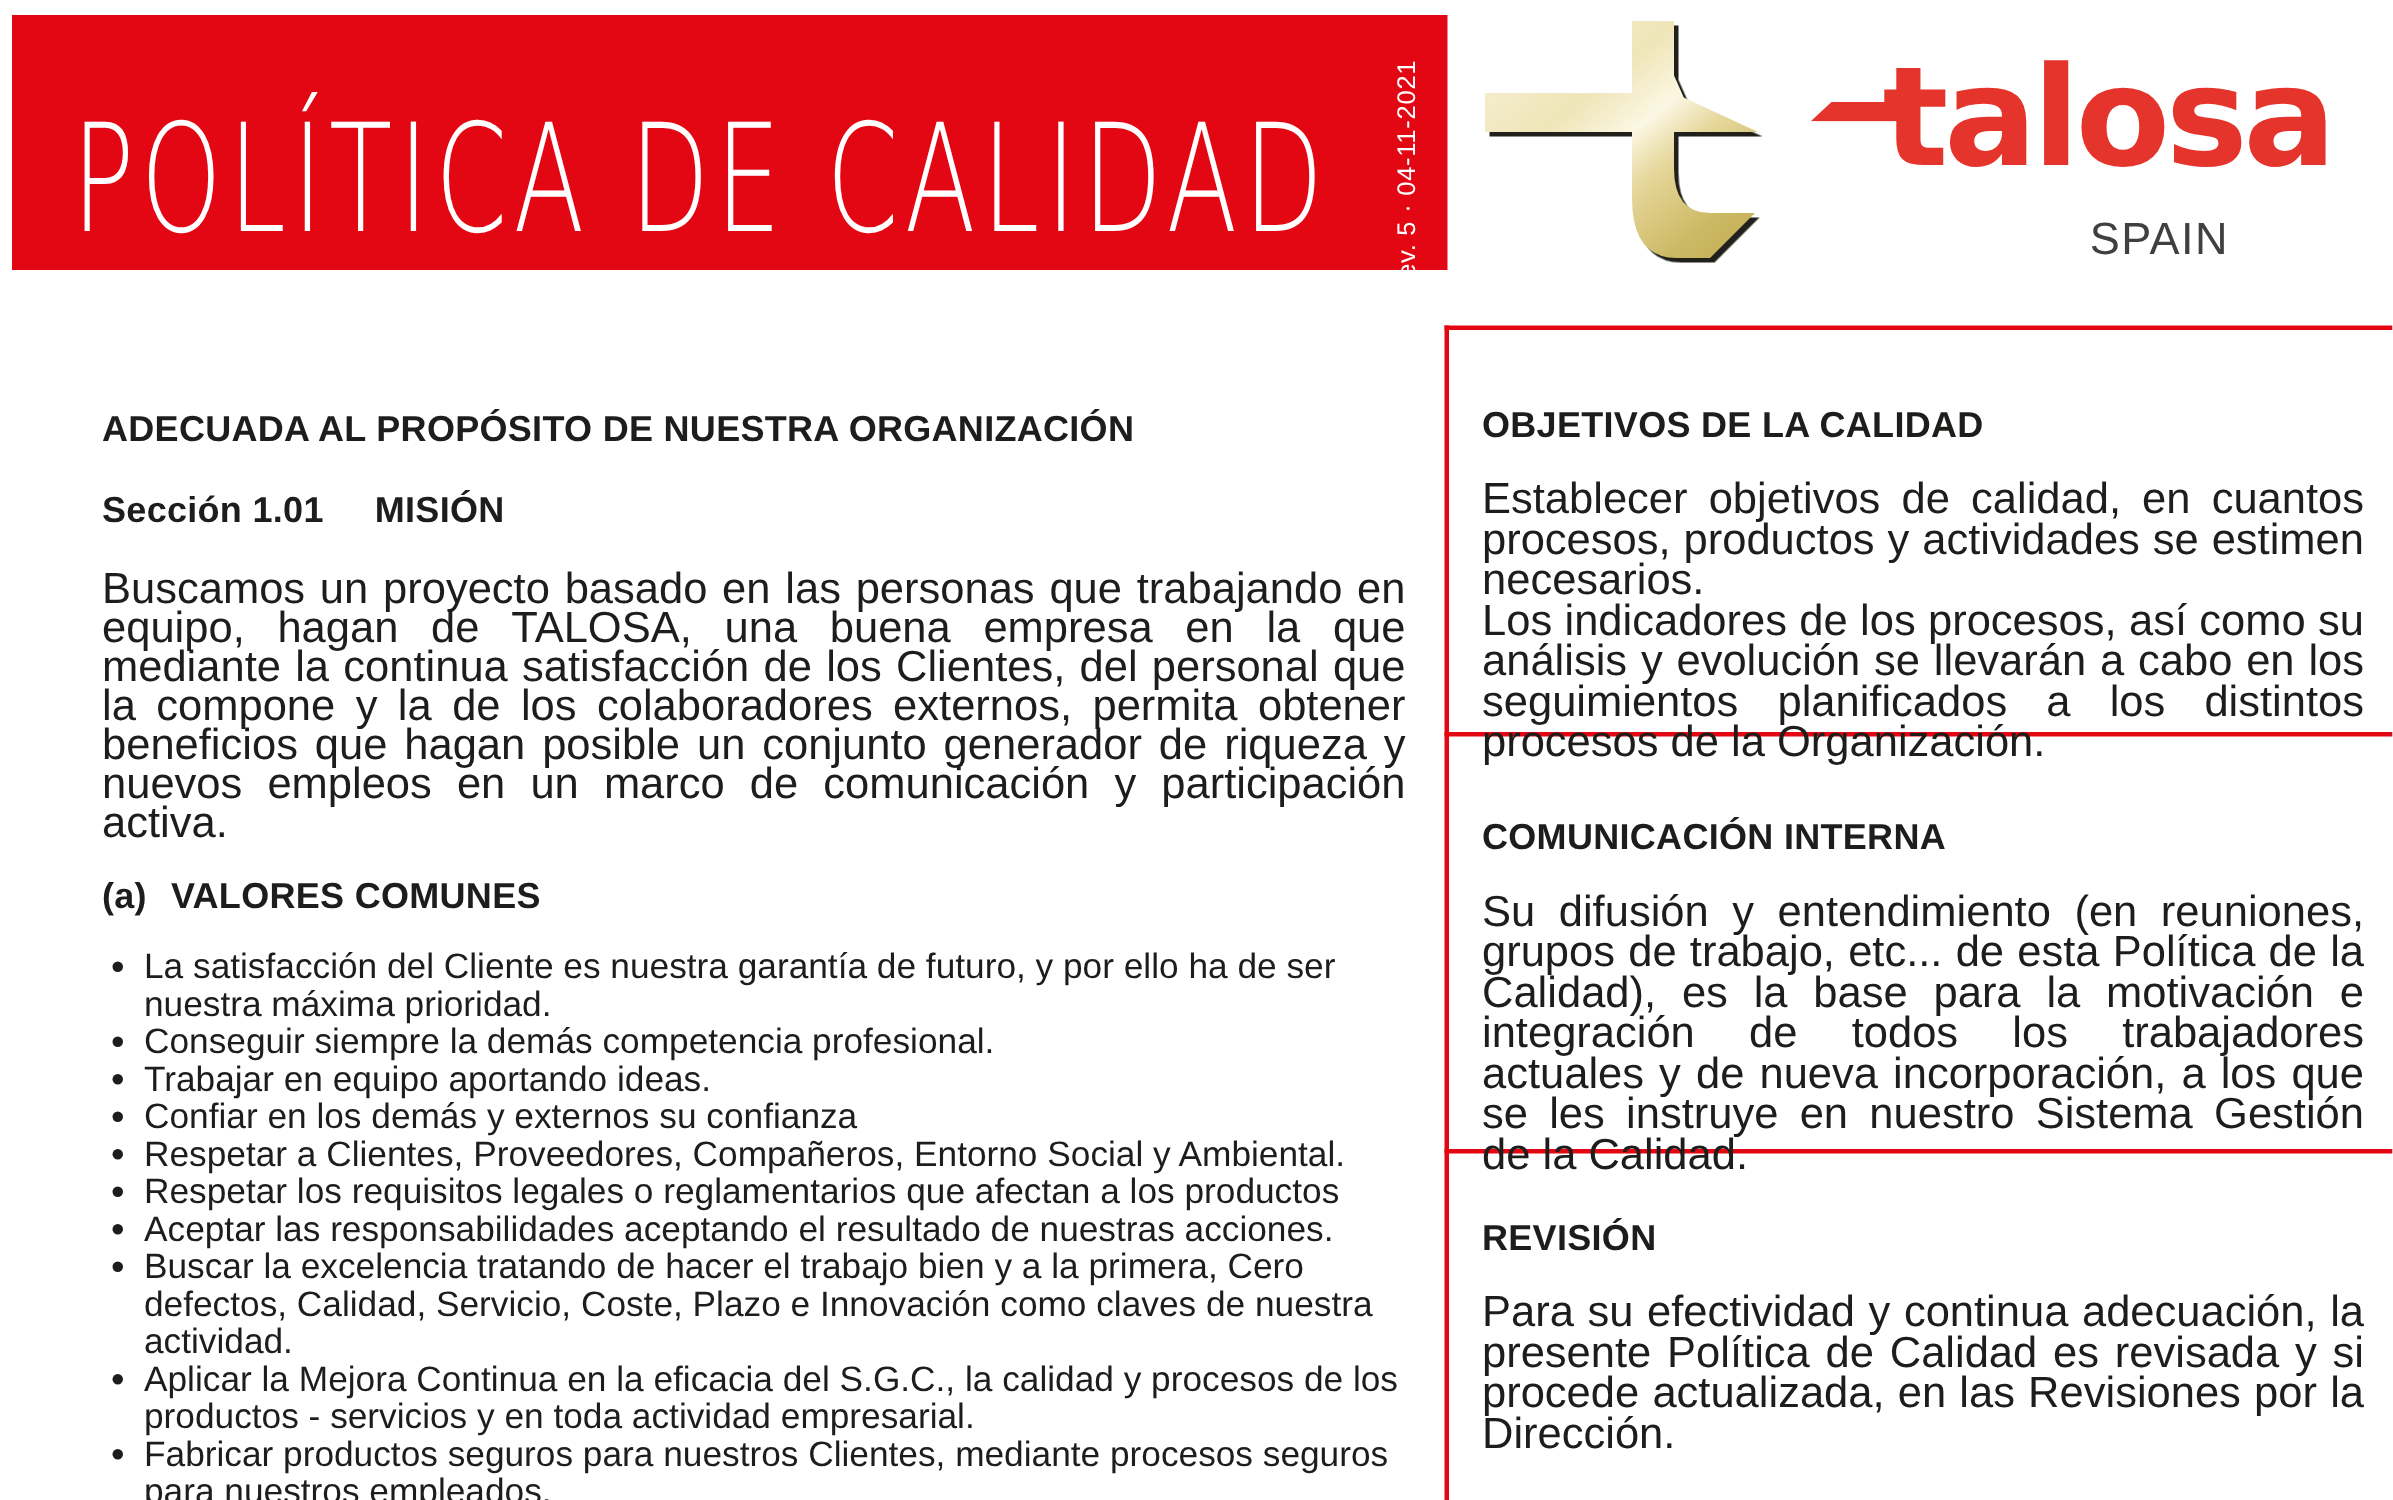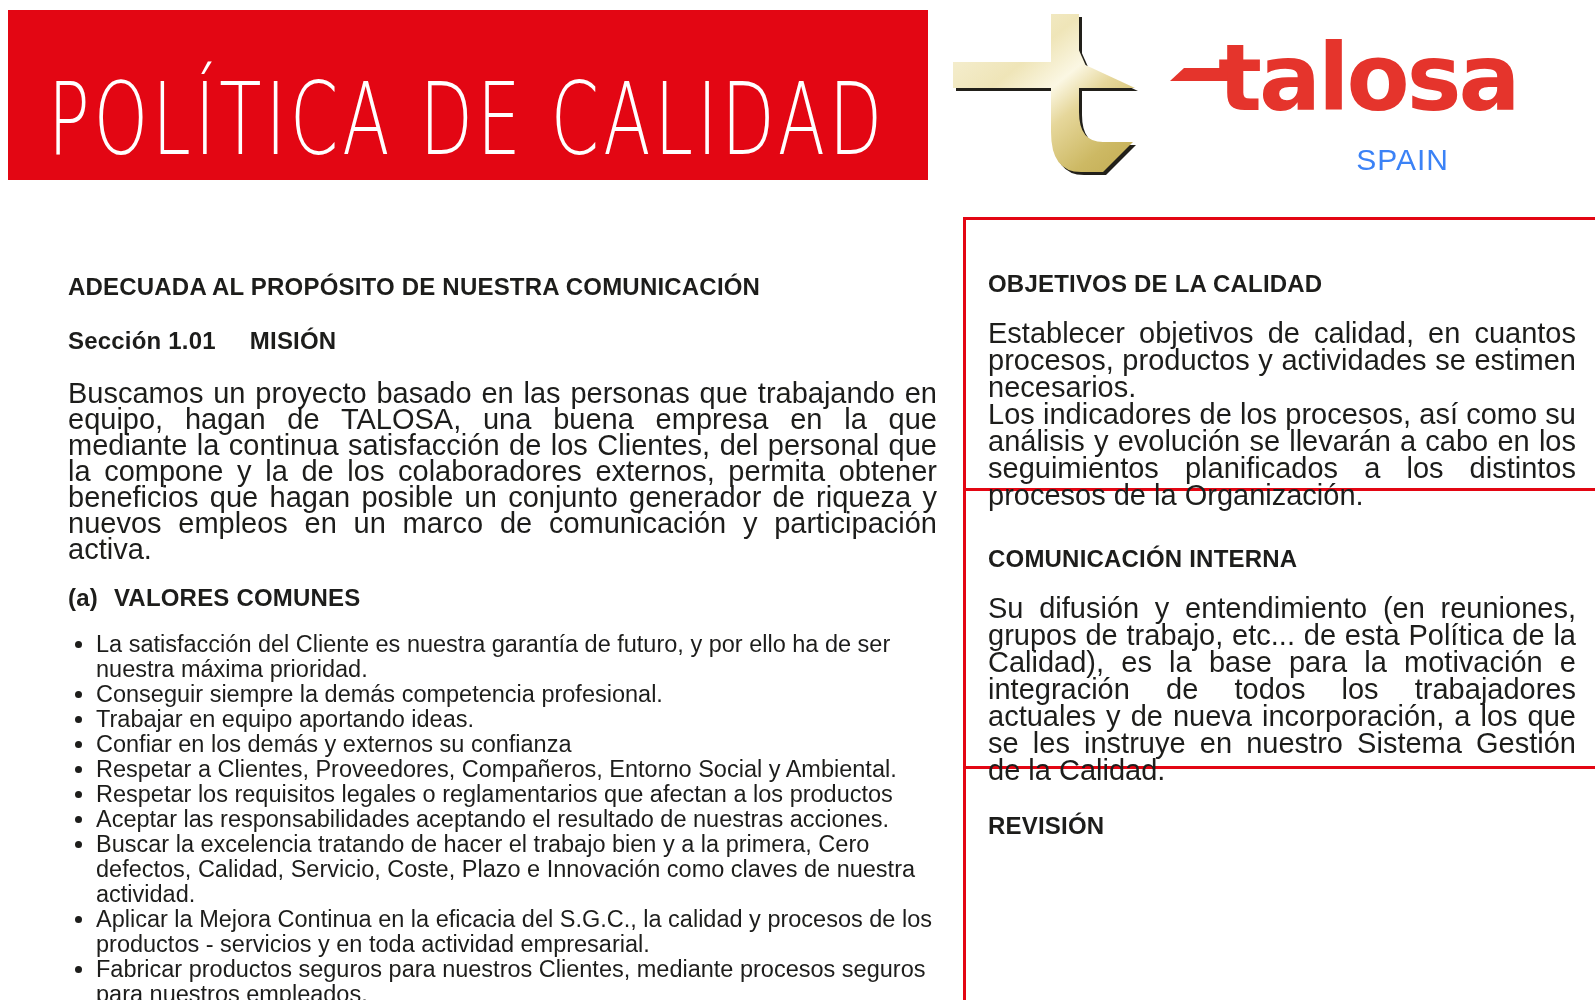--- a/index.html
+++ b/index.html
@@ -18,35 +18,35 @@
     font-weight:200;font-stretch:condensed;
     font-size:100px;line-height:1;letter-spacing:6px;color:#ffffff;
     transform:scaleX(0.69);transform-origin:left top;
   }
   .banner-rev{
     position:absolute;right:18px;top:38px;height:150px;
     writing-mode:vertical-rl;transform:rotate(180deg);
     font-size:17px;letter-spacing:0.5px;color:#ffffff;white-space:nowrap;
   }
   
-  .logo-area{position:absolute;left:928px;top:0;width:563px;height:217px;background:#ffffff;}
+  .logo-area{position:absolute;left:965px;top:0;width:563px;height:217px;background:#ffffff;}
   .gold-t{position:absolute;left:25px;top:12px;width:185px;height:165px;
     filter:drop-shadow(3px 3px 0 #22201a);}
   .talosa-bar{
     position:absolute;left:242px;top:68px;width:66px;height:13px;background:#e5342c;
     clip-path:polygon(14px 0,100% 0,100% 100%,0 100%);
   }
   .talosa-word{
     position:absolute;left:290px;top:33px;
     font-family:"DejaVu Sans","Liberation Sans",sans-serif;
     font-weight:bold;font-size:92px;line-height:1;letter-spacing:-3px;color:#e5342c;
   }
   .spain{
     position:absolute;right:42px;top:143px;
-    font-size:30px;letter-spacing:1px;color:#3b82f6;
+    font-size:30px;letter-spacing:1px;color:#404040;
   }
   
   .vline{position:absolute;left:963px;top:217px;width:3px;height:783px;background:#e30613;}
   .hline{position:absolute;left:963px;width:632px;height:3px;background:#e30613;}
   .hline-top{top:217px;}
   .hline-mid1{top:488px;}
   .hline-mid2{top:766px;}
   
   h2{font-size:24px;margin:0;font-weight:bold;letter-spacing:0.2px;}
   p{margin:0;font-size:29px;line-height:26.5px;}
@@ -109,21 +109,21 @@
   <div class="talosa-word">talosa</div>
   <div class="spain">SPAIN</div>
 </div>
 
 <div class="vline"></div>
 <div class="hline hline-top"></div>
 <div class="hline hline-mid1"></div>
 <div class="hline hline-mid2"></div>
 
 <section class="left-col">
-  <h2 class="h-main">ADECUADA AL PROPÓSITO DE NUESTRA COMUNICACIÓN</h2>
+  <h2 class="h-main">ADECUADA AL PROPÓSITO DE NUESTRA ORGANIZACIÓN</h2>
   <h2 class="h-section">
     <span>Sección 1.01</span><span class="sec-name">MISIÓN</span>
   </h2>
   <p class="mission justify">Buscamos un proyecto basado en las personas que trabajando en equipo, hagan de TALOSA, una buena empresa en la que mediante la continua satisfacción de los Clientes, del personal que la compone y la de los colaboradores externos, permita obtener beneficios que hagan posible un conjunto generador de riqueza y nuevos empleos en un marco de comunicación y participación activa.</p>
   <h2 class="h-values">
     <span>(a)</span><span class="values-name">VALORES COMUNES</span>
   </h2>
   <ul class="values">
       <li>La satisfacción del Cliente es nuestra garantía de futuro, y por ello ha de ser nuestra máxima prioridad.</li>
       <li>Conseguir siempre la demás competencia profesional.</li>
@@ -144,13 +144,14 @@
   <p class="justify">Los indicadores de los procesos, así como su análisis y evolución se llevarán a cabo en los seguimientos planificados a los distintos procesos de la Organización.</p>
 </section>
 
 <section class="rc-section rc-2">
   <h2>COMUNICACIÓN INTERNA</h2>
   <p class="justify">Su difusión y entendimiento (en reuniones, grupos de trabajo, etc... de esta Política de la Calidad), es la base para la motivación e integración de todos los trabajadores actuales y de nueva incorporación, a los que se les instruye en nuestro Sistema Gestión de la Calidad.</p>
 </section>
 
 <section class="rc-section rc-3">
   <h2>REVISIÓN</h2>
+  <p class="justify">Para su efectividad y continua adecuación, la presente Política de Calidad es revisada y si procede actualizada, en las Revisiones por la Dirección.</p>
 </section>
 
 </body></html>

